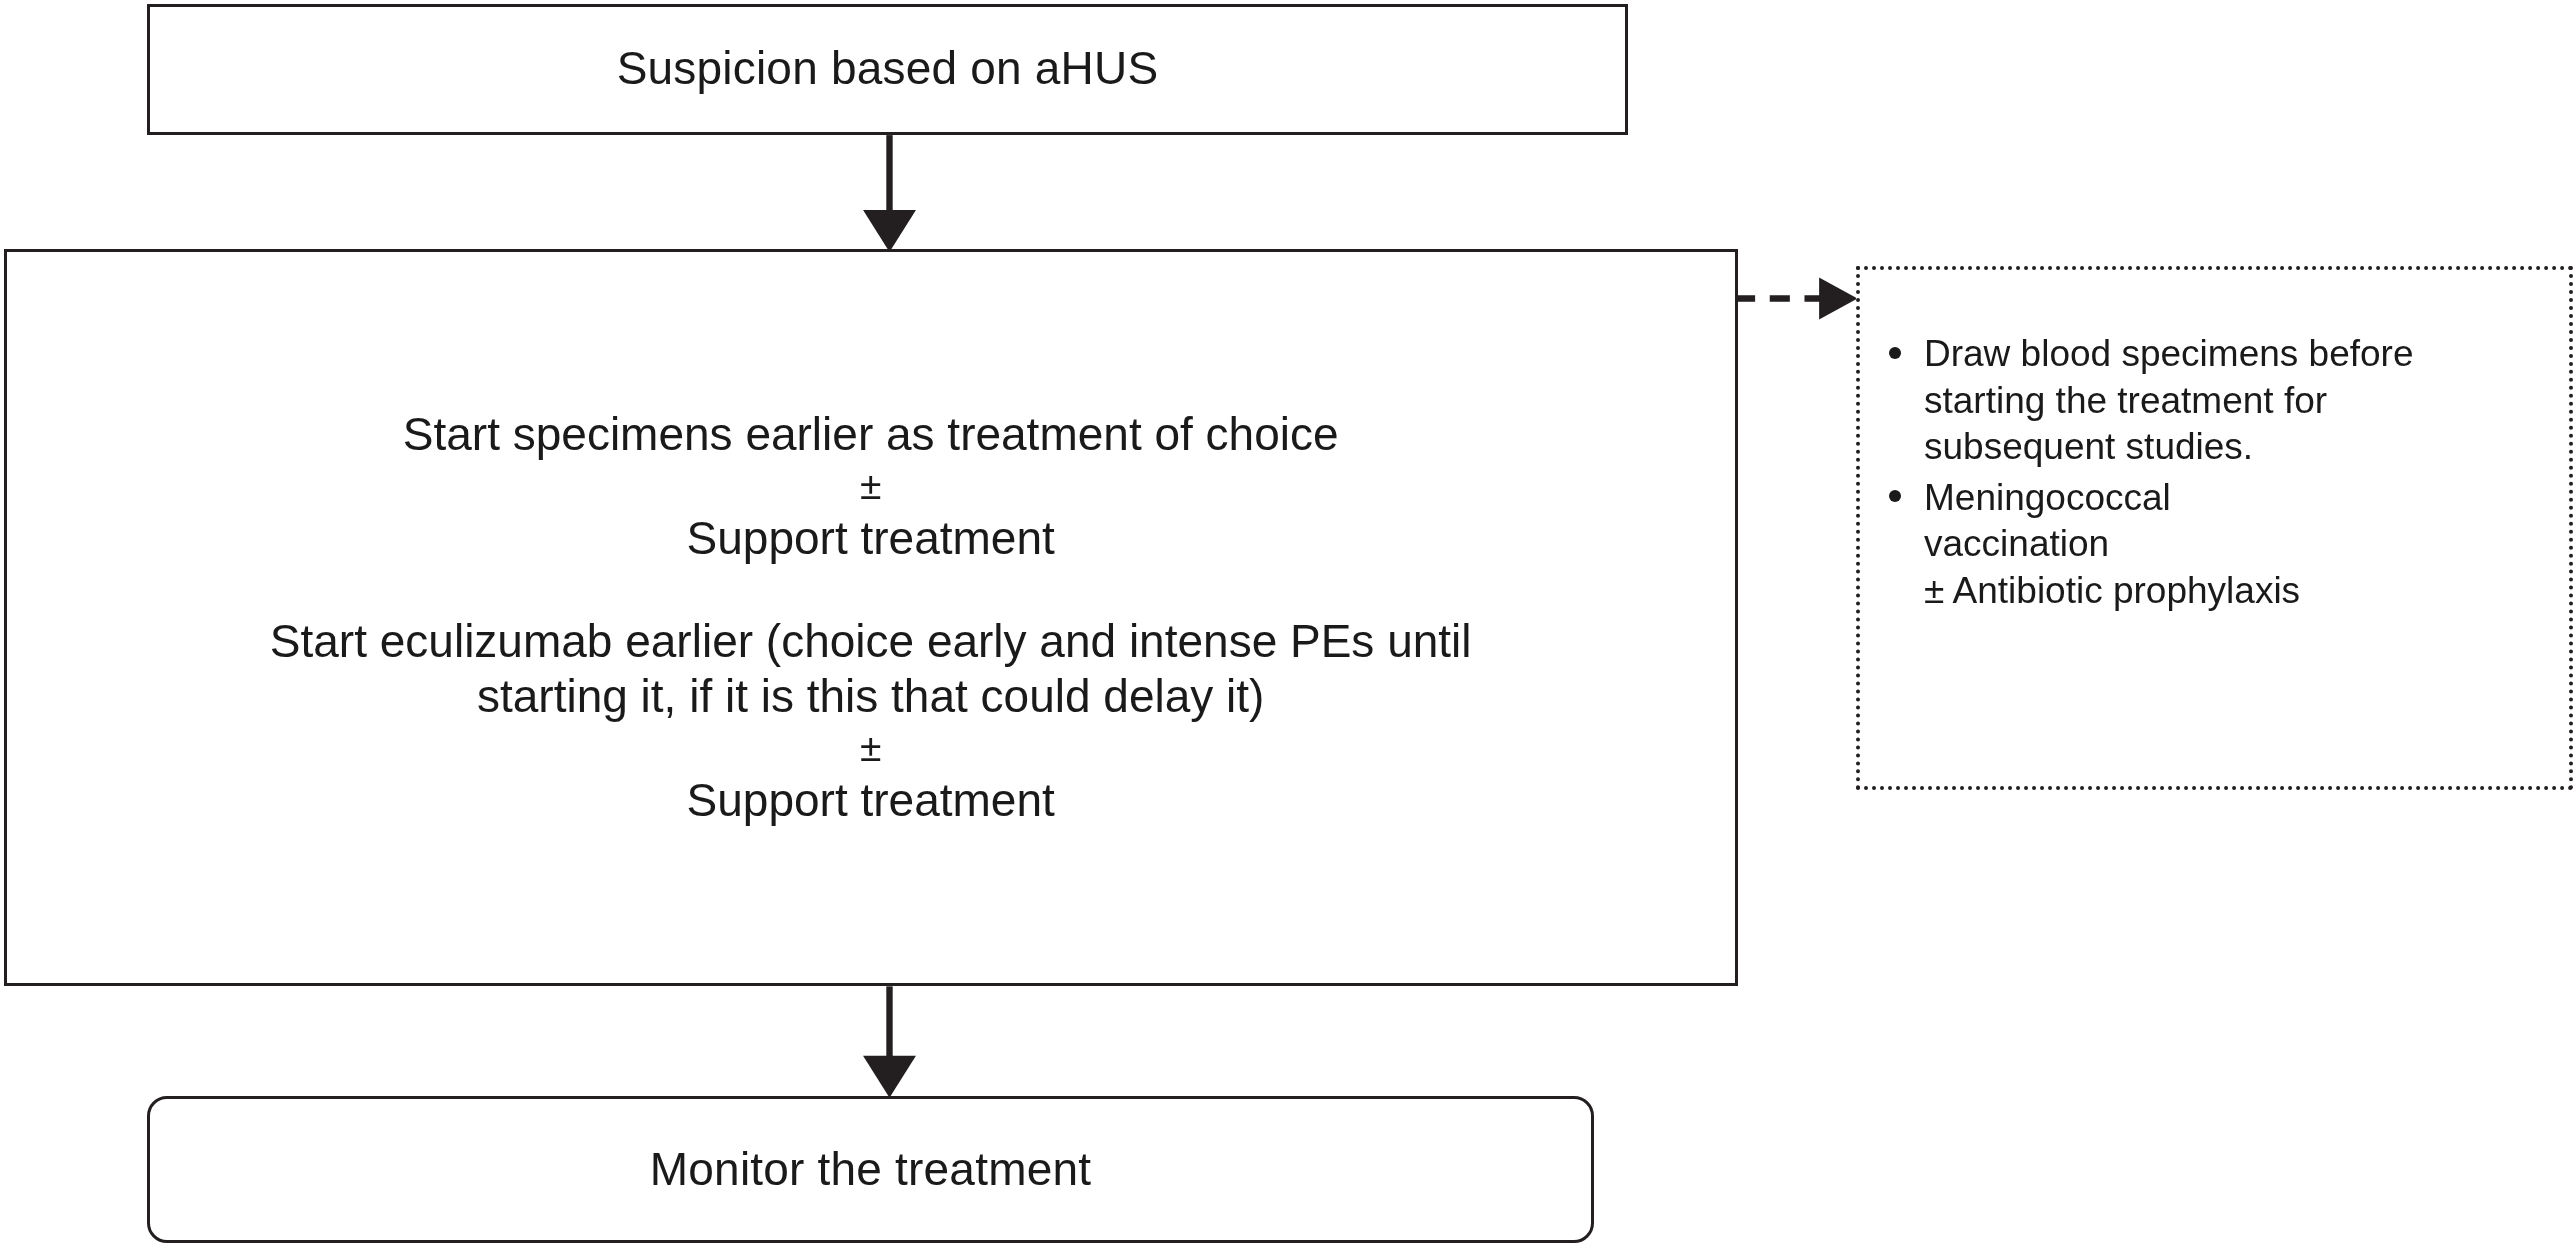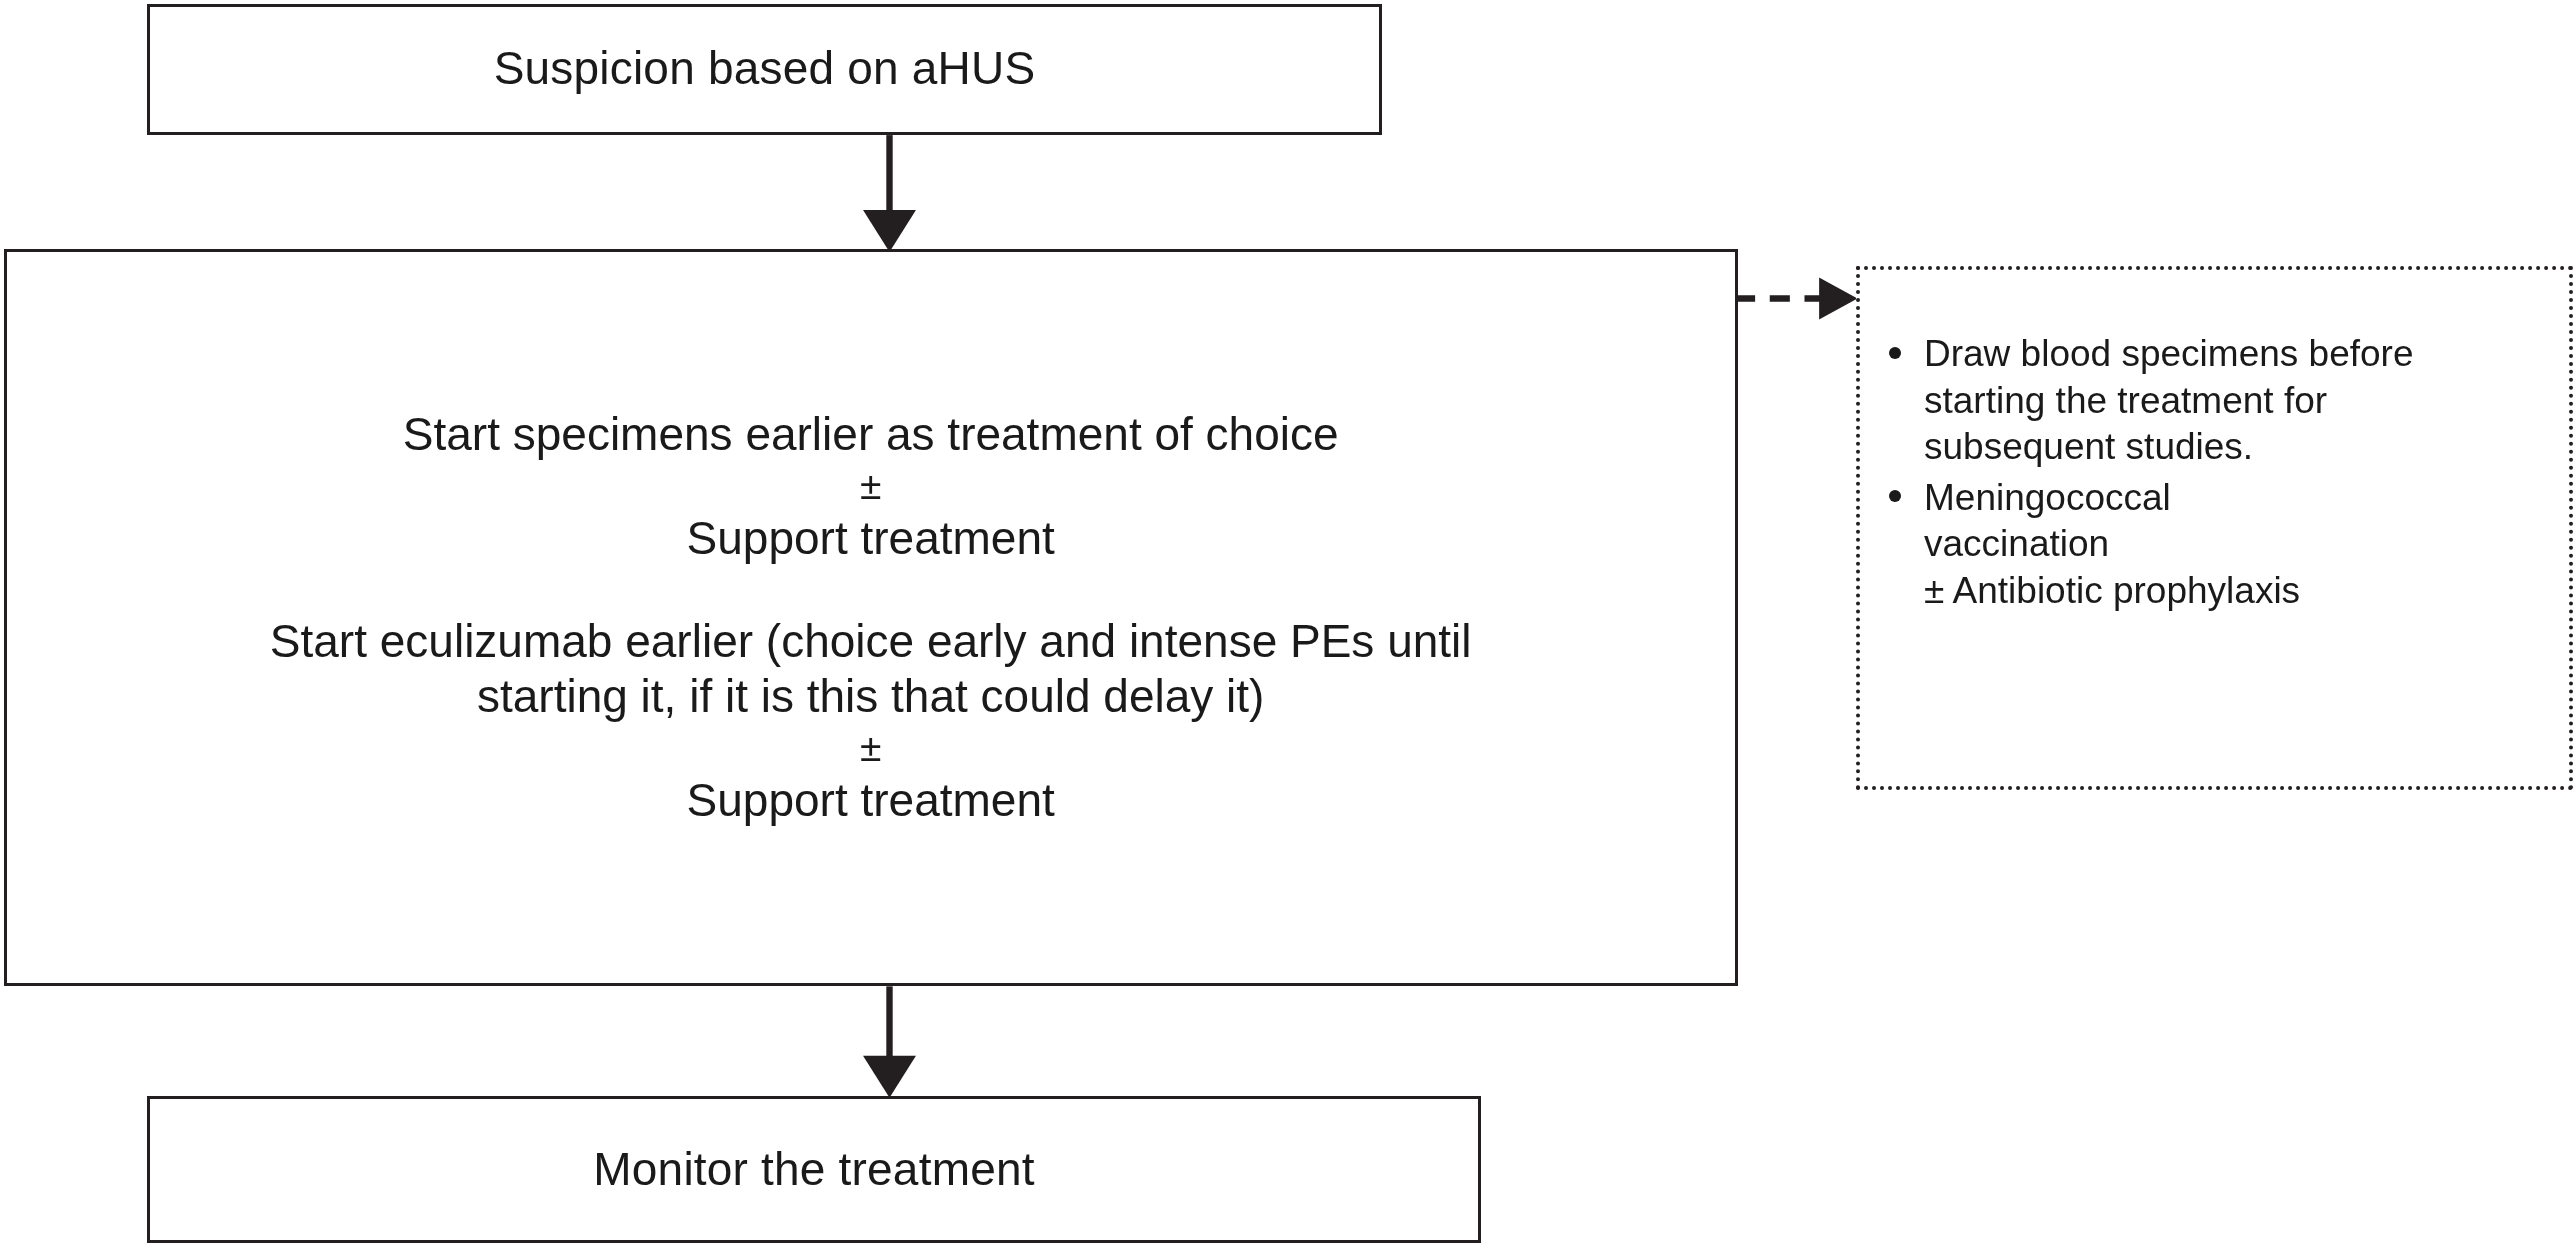--- a/index.html
+++ b/index.html
@@ -35,21 +35,21 @@
     line-height: 1.12;
     letter-spacing: 0.2px;
     color: #1a1a1a;
     white-space: pre;
   }
 
   
   #node-suspicion {
     left: 147px;
     top: 3.7px;
-    width: 1235px;
+    width: 1481px;
     height: 131px;
   }
 
   
   #node-treatment {
     left: 3.7px;
     top: 249px;
     width: 1734px;
     height: 737px;
     align-items: center;
@@ -75,22 +75,23 @@
     line-height: 1.25;
   }
   .group-gap {
     height: 48px;
   }
 
   
   #node-monitor {
     left: 147px;
     top: 1096px;
-    width: 1334px;
+    width: 1447px;
     height: 147px;
+    border-radius: 20px;
   }
 
   
   #node-note {
     position: absolute;
     box-sizing: border-box;
     left: 1856px;
     top: 266px;
     width: 717px;
     height: 524px;

